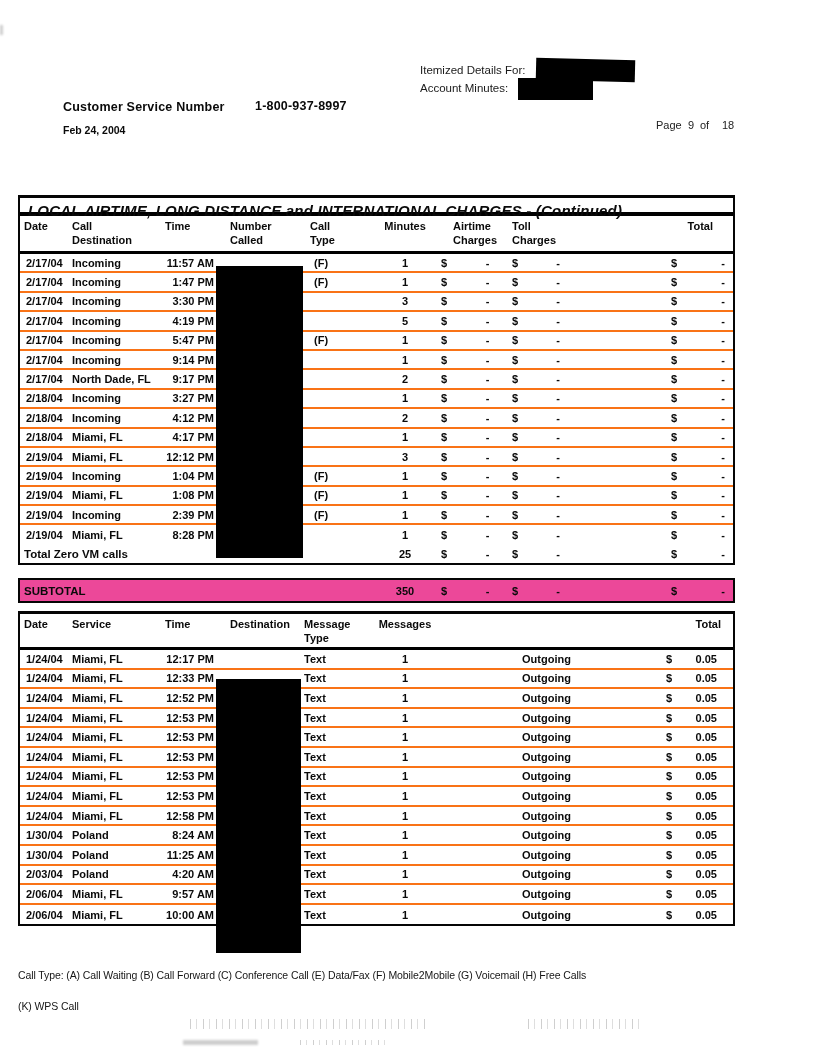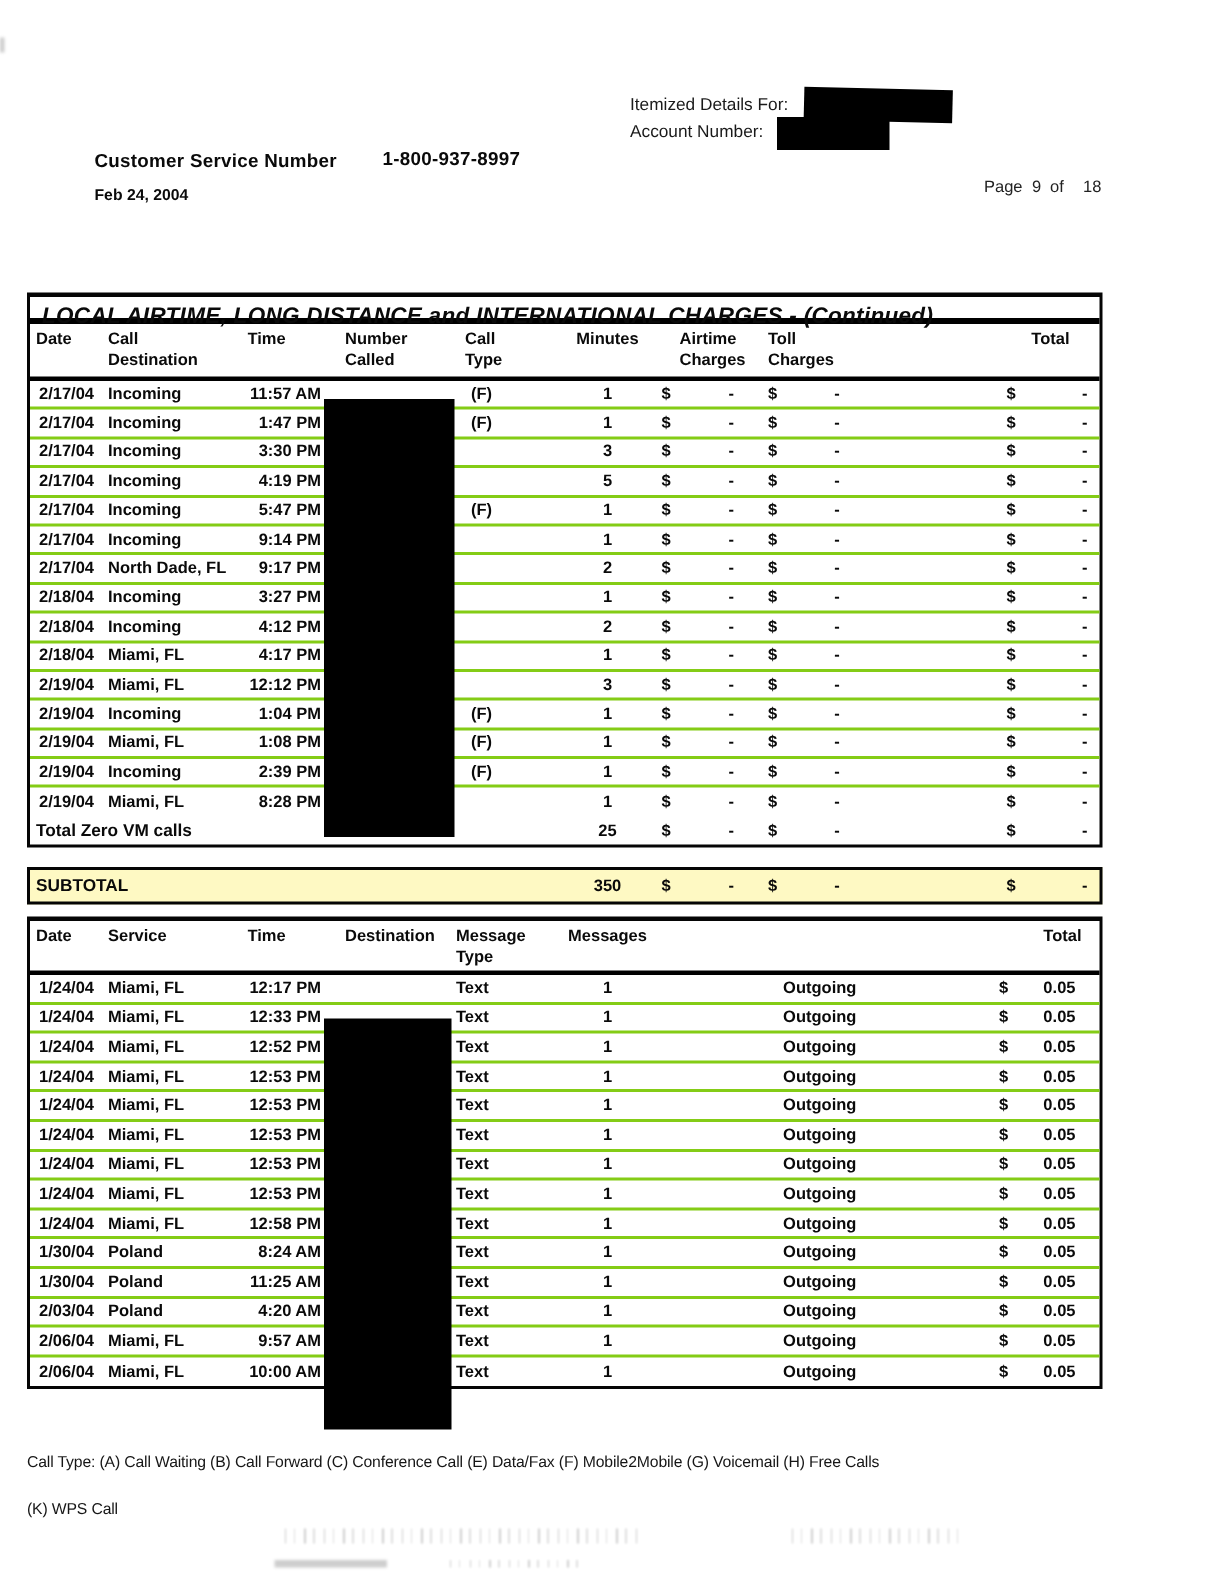--- a/index.html
+++ b/index.html
@@ -14,21 +14,21 @@
   .csn { font-size:12.5px; font-weight:bold; letter-spacing:.2px; }
   .billdate { font-size:10.5px; font-weight:bold; }
   .pageind span { position:absolute; top:0; font-size:11px; color:#222; white-space:nowrap; }
 
   
   .tbl { position:absolute; left:18px; width:717px; border:2px solid #050505; border-top-width:3px; background:#fff; }
   .tbl-title { font-style:italic; font-weight:bold; font-size:15px; letter-spacing:.2px;
                padding:4px 0 0 8px; height:18px; border-bottom:4px solid #000; white-space:nowrap; }
   .thead { font-weight:bold; font-size:11px; line-height:1.3; border-bottom:3px solid #000; padding-top:3px; }
   .thead .h2 { display:block; }
-  .row { align-items:center; font-size:11px; font-weight:bold; border-bottom:2px solid #84cc16; white-space:nowrap; }
+  .row { align-items:center; font-size:11px; font-weight:bold; border-bottom:2px solid #f97316; white-space:nowrap; }
   .rows .row:last-child { border-bottom:none; }
   .cell { overflow:hidden; }
 
   .air-grid { display:grid; grid-template-columns:50px 95px 65px 80px 65px 60px 30px 45px 28px 40px 1fr 30px 40px; }
   .air-grid.row { height:19.4px; }
   .msg-grid { display:grid; grid-template-columns:50px 95px 65px 73px 72px 60px 1fr 30px 45px; }
   .msg-grid.row { height:19.6px; }
 
   .c-date  { padding-left:6px; }
   .c-dest  { padding-left:2px; }
@@ -48,37 +48,37 @@
 
   .h-date { padding-left:4px; } .h-dest { padding-left:2px; }
   .h-num {} .h-type {} .h-min { text-align:center; }
   .h-air { grid-column:7 / span 2; padding-left:18px; }
   .h-toll { grid-column:9 / span 2; padding-left:2px; }
   .h-totalA { grid-column:11 / span 3; text-align:right; padding-right:20px; }
   .h-dir { text-align:center; }
   .h-totalM { grid-column:8 / span 2; text-align:right; padding-right:12px; }
 
   .sumlabel { grid-column:1 / span 5; padding-left:4px; font-size:11.5px; }
-  .subbox { position:absolute; left:18px; width:717px; border:2.5px solid #050505; background:#fef9c3; }
+  .subbox { position:absolute; left:18px; width:717px; border:2.5px solid #050505; background:#ec4899; }
   .subbox .row { border-bottom:none; height:21px; }
 
   
   .legend { font-size:10.5px; color:#161616; letter-spacing:-.1px; white-space:nowrap; }
   .artifact { position:absolute; pointer-events:none; }
   .speck { background:repeating-linear-gradient(90deg, rgba(20,20,20,.45) 0 1px, transparent 1px 6px,
             rgba(20,20,20,.3) 6px 7px, transparent 7px 13px); filter:blur(.6px); opacity:.45; }
   .smudge { background:rgba(40,40,40,.45); filter:blur(1.2px); opacity:.5; }
 </style>
 </head>
 <body>
 
 <div class="page">
 
   <span class="abs hdr-lbl" style="left:420px; top:64px;">Itemized Details For:</span>
-  <span class="abs hdr-lbl" style="left:420px; top:82px;">Account Number:</span>
+  <span class="abs hdr-lbl" style="left:420px; top:82px;">Account Minutes:</span>
   <div class="redact" style="left:536px; top:59px; width:99px; height:22px; transform:rotate(1.4deg);"></div>
   <div class="redact" style="left:518px; top:78px; width:75px; height:22px;"></div>
 
   <span class="abs csn" style="left:63px; top:100px;">Customer Service Number</span>
   <span class="abs csn" style="left:255px; top:99px;">1-800-937-8997</span>
   <span class="abs billdate" style="left:63px; top:124px;">Feb 24, 2004</span>
 
   <div class="abs pageind" style="left:640px; top:119px; width:110px; height:14px;">
     <span style="left:16px;">Page</span>
     <span style="left:48px;">9</span>

